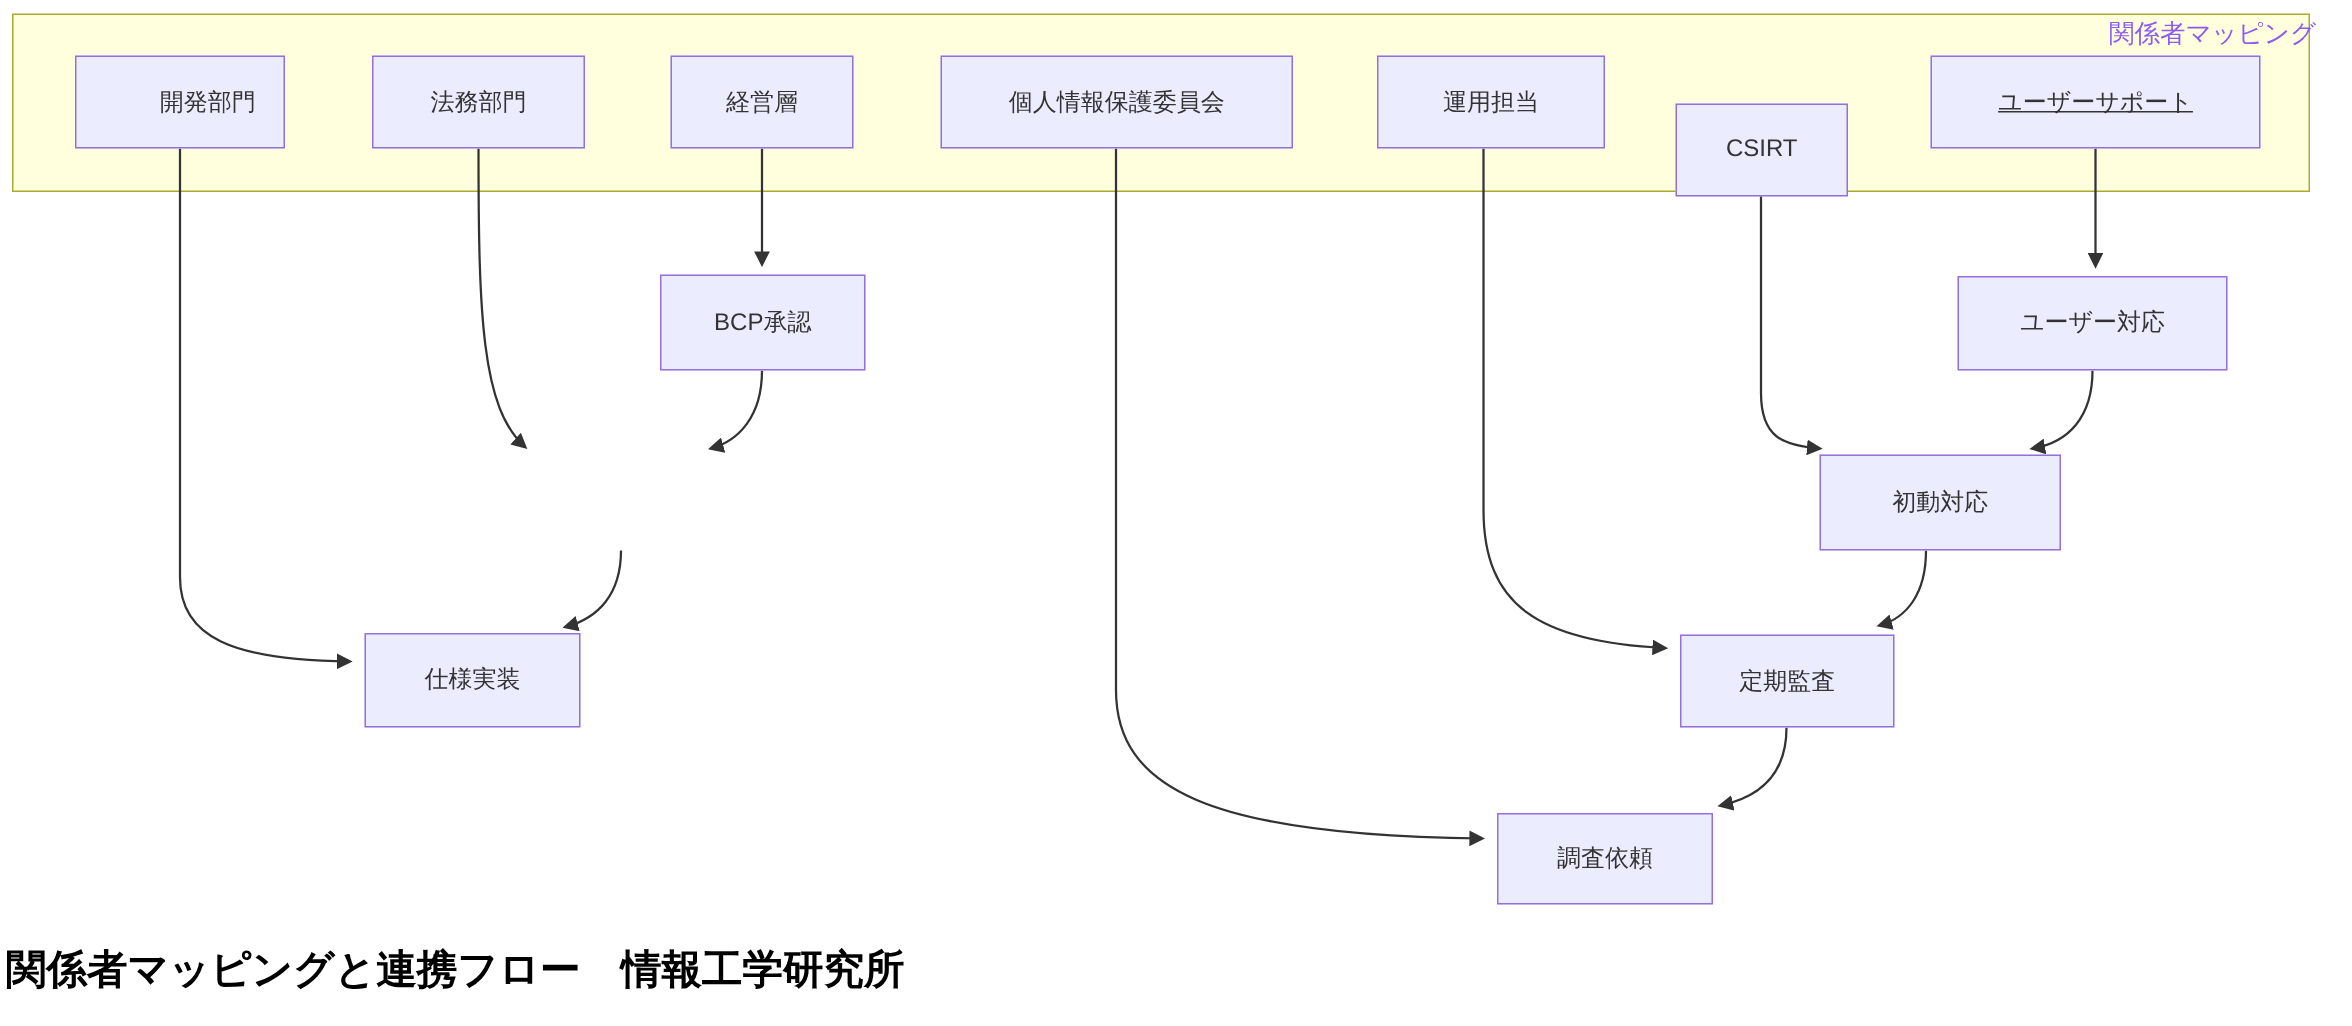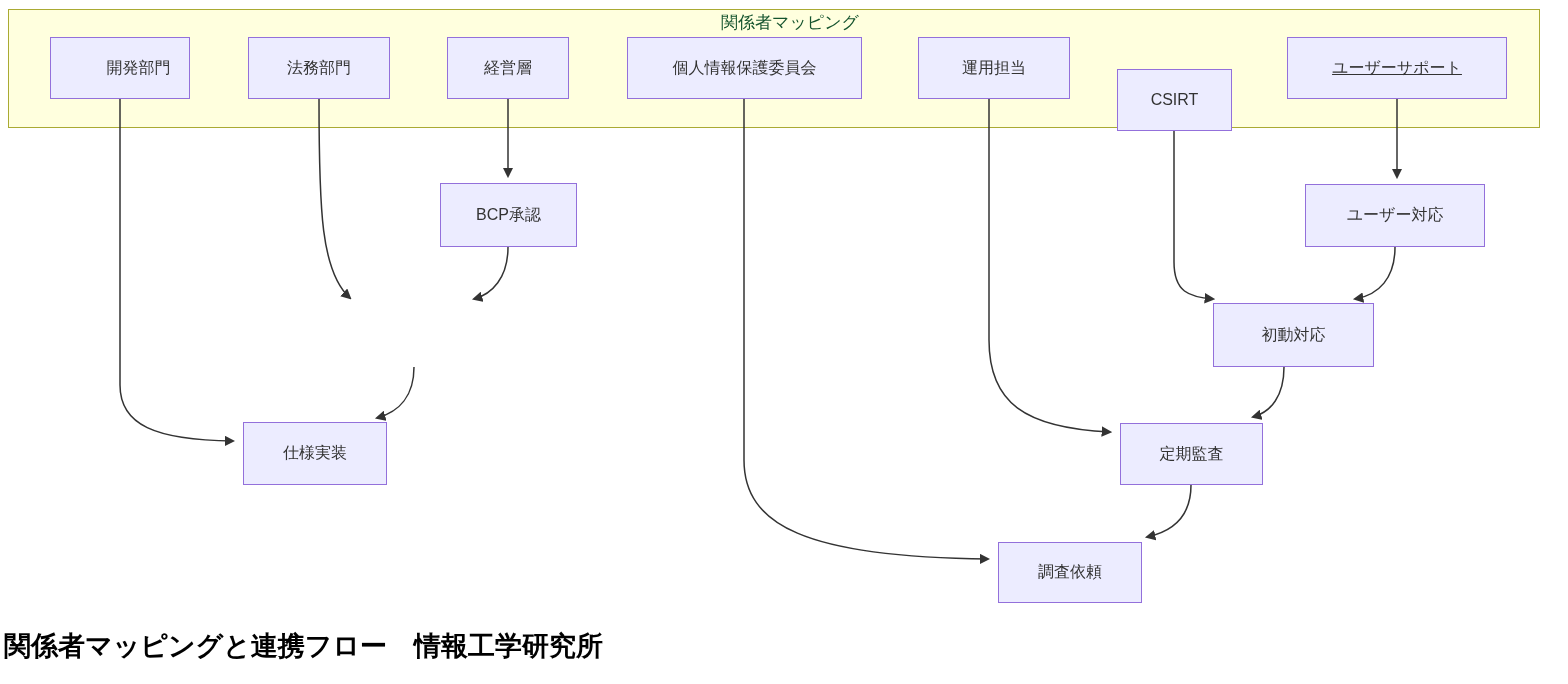--- a/index.html
+++ b/index.html
@@ -1,21 +1,21 @@
 <!DOCTYPE html>
 <html><head>
 <meta charset="utf-8">
 <style>
   html,body{margin:0;padding:0;background:#ffffff;}
   body{font-family:"Liberation Sans","DejaVu Sans",sans-serif;}
   #canvas{position:relative;width:1568px;height:684px;background:#ffffff;overflow:hidden;}
   .cluster{position:absolute;left:8px;top:9px;width:1532px;height:119px;
            background:#FFFFDE;border:1.5px solid #AAAA33;box-sizing:border-box;}
-  .cluster-title{position:absolute;left:24px;top:11px;width:1532px;text-align:center;
-                 font-size:17px;color:#14532d;pointer-events:none;}
+  .cluster-title{position:absolute;left:12px;top:11px;width:1532px;text-align:right;
+                 font-size:17px;color:#8b5cf6;pointer-events:none;}
   .edges{position:absolute;left:0;top:0;width:1568px;height:684px;}
   .node{position:absolute;box-sizing:border-box;background:#ECECFF;border:1.5px solid #9370DB;
         display:flex;align-items:center;justify-content:center;
         font-size:16px;color:#333333;text-align:center;white-space:nowrap;}
   .caption{position:absolute;left:2px;top:630px;display:inline-block;
            font-size:27px;font-weight:bold;color:#000000;line-height:1.25;
            border-bottom:2.5px solid #000000;padding:0 14px 20px 2px;white-space:nowrap;}
 </style>
 </head>
 <body>

